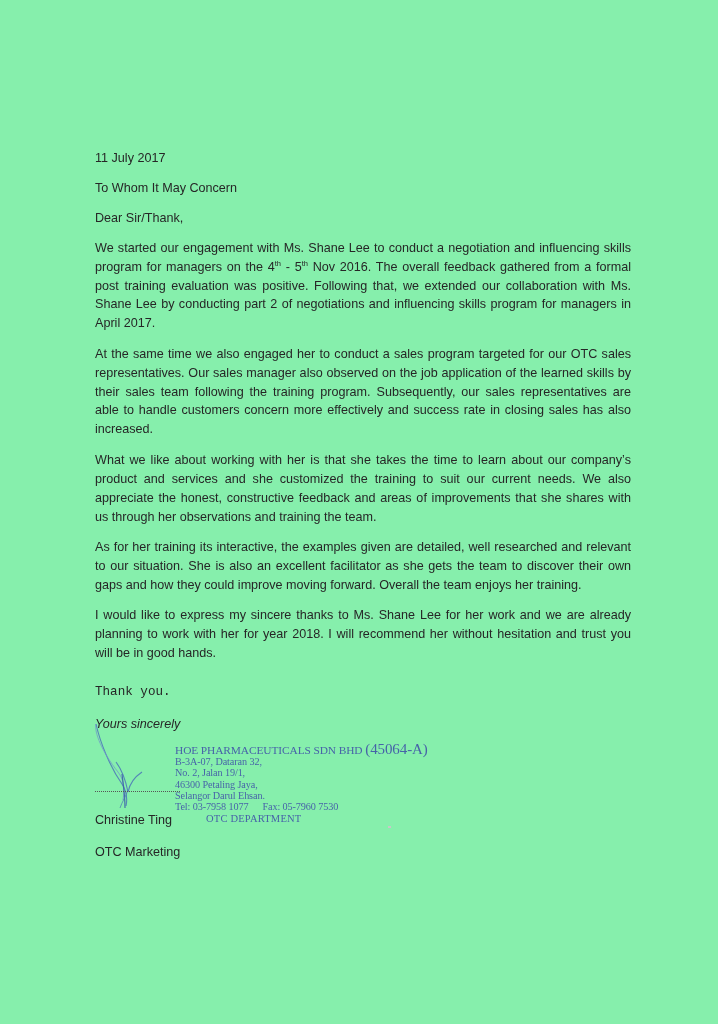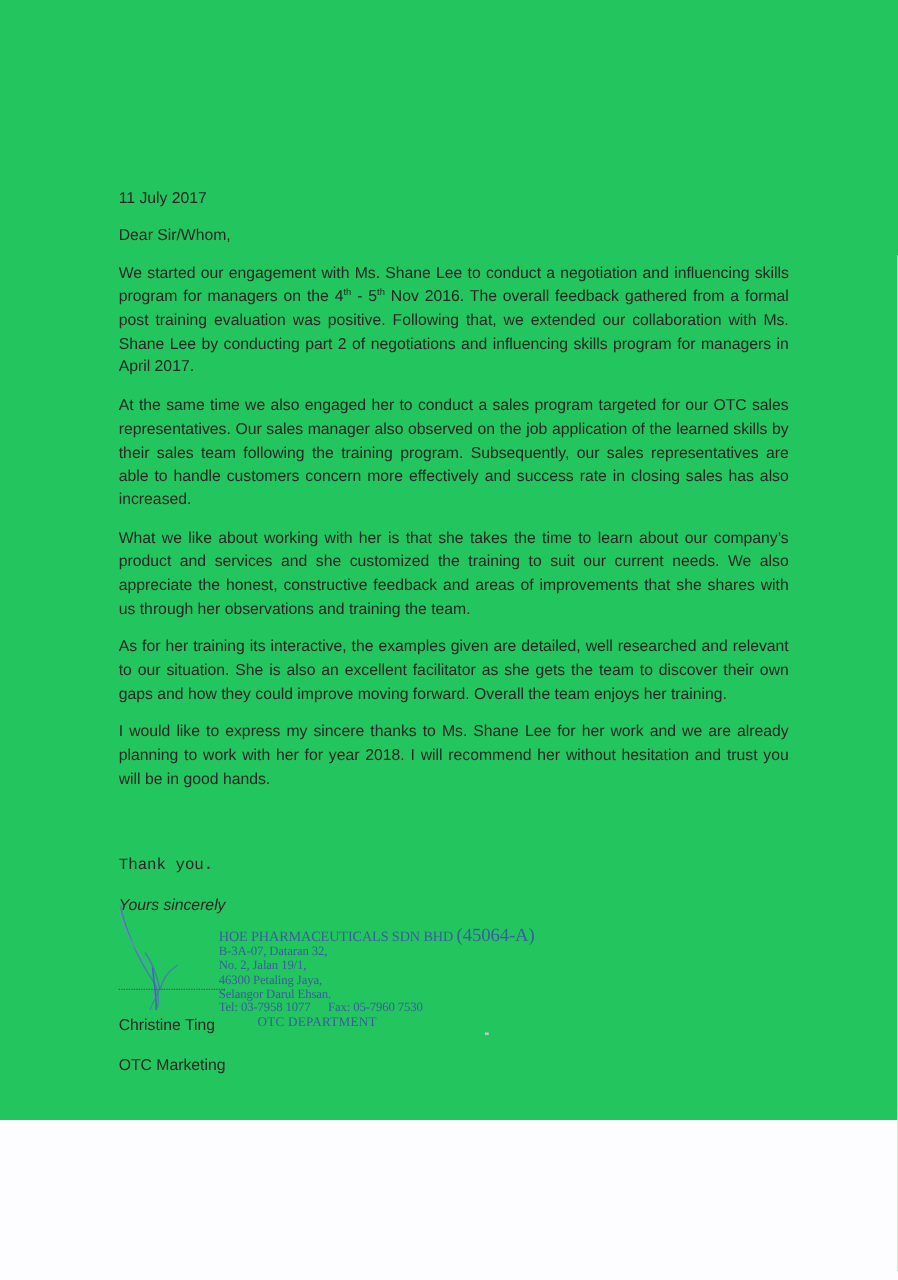--- a/index.html
+++ b/index.html
@@ -11,22 +11,22 @@
     width: 718px;
     height: 1024px;
     position: relative;
     overflow: hidden;
     font-family: "Liberation Sans", "DejaVu Sans", sans-serif;
     color: #262626;
   }
   .page {
     position: absolute;
     left: 0; top: 0;
-    width: 718px; height: 896px;
-    background: #22c55e;
+    width: 718px; height: 1024px;
+    background: #86efac;
   }
   .letter {
     position: absolute;
     left: 95px;
     top: 149px;
     width: 536px;
     font-size: 12.6px;
     line-height: 18.9px;
   }
   .line-block {
@@ -101,21 +101,22 @@
     background: #c8c8c8;
   }
 </style>
 </head>
 <body>
 
 <div class="page">
 
   <div class="letter">
     <div class="line-block">11 July 2017</div>
-    <div class="line-block">Dear Sir/Whom,</div>
+    <div class="line-block">To Whom It May Concern</div>
+    <div class="line-block">Dear Sir/Thank,</div>
 
     <p class="para"><span>We started our engagement with Ms. Shane Lee to conduct a negotiation and influencing skills program for managers on the 4</span><sup>th</sup><span> - 5</span><sup>th</sup><span> Nov 2016. The overall feedback gathered from a formal post training evaluation was positive. Following that, we extended our collaboration with Ms. Shane Lee by conducting part 2 of negotiations and influencing skills program for managers in April 2017.</span></p>
 
     <p class="para">At the same time we also engaged her to conduct a sales program targeted for our OTC sales representatives. Our sales manager also observed on the job application of the learned skills by their sales team following the training program.  Subsequently, our sales representatives are able to handle customers concern more effectively and success rate in closing sales has also increased.</p>
     <p class="para">What we like about working with her is that she takes the time to learn about our company’s product and services and she customized the training to suit our current needs. We also appreciate the honest, constructive feedback and areas of improvements that she shares with us through her observations and training the team.</p>
     <p class="para">As for her training its interactive, the examples given are detailed, well researched and relevant to our situation. She is also an excellent facilitator as she gets the team to discover their own gaps and how they could improve moving forward. Overall the team enjoys her training.</p>
     <p class="para">I would like to express my sincere thanks to Ms. Shane Lee for her work and we are already planning to work with her for year 2018. I will recommend her without hesitation and trust you will be in good hands.</p>
   </div>
 
   <div class="closing" style="top: 683px; font-family: Liberation Mono, monospace;">Thank you.</div>

